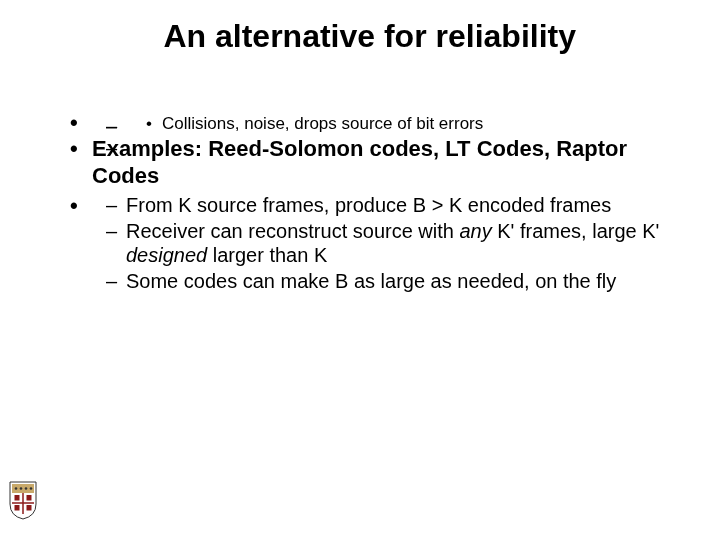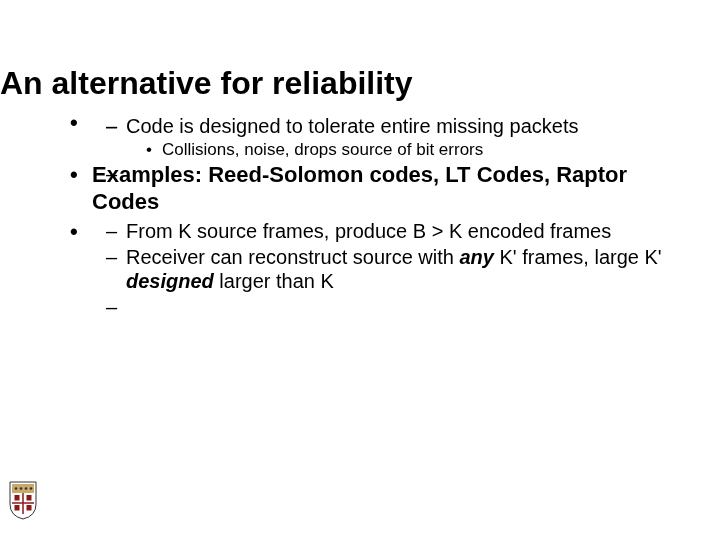--- a/index.html
+++ b/index.html
@@ -16,25 +16,24 @@
     position: relative;
     width: 720px;
     height: 540px;
     box-sizing: border-box;
   }
   .title {
     position: absolute;
     top: 18px;
     left: 0;
     width: 576px;
-    text-align: left;
+    text-align: right;
     font-size: 32px;
     font-weight: bold;
     line-height: 1.15;
-    margin-top: 47px;
   }
   .body {
     position: absolute;
     top: 110px;
     left: 70px;
     width: 600px;
     font-size: 22px;
     line-height: 1.2;
   }
   .lvl1 {
@@ -69,21 +68,21 @@
     font-size: 17px;
     line-height: 1.2;
     margin-bottom: 2px;
     font-weight: normal;
   }
   .lvl3 .dot {
     position: absolute;
     left: 76px;
     top: 0;
   }
-  .italic { font-style: italic; font-weight: bold; }
+  .italic { font-style: italic; }
   .crest {
     position: absolute;
     left: 8px;
     bottom: 20px;
     width: 30px;
     height: 40px;
   }
   .crest svg { width: 30px; height: 40px; display: block; }
 </style>
 </head>
@@ -97,21 +96,20 @@
 
     <div class="lvl1 plain">
       <span class="bullet">•</span>
     </div>
 
     <div class="lvl2">
       <span class="dash">–</span>
     </div>
     <div class="lvl2">
       <span class="dash">–</span>
-      <span>Code is designed to tolerate entire missing packets</span>
     </div>
     <div class="lvl3">
       <span class="dot">•</span>
       <span>Collisions, noise, drops source of bit errors</span>
     </div>
     <div class="lvl2">
       <span class="dash">–</span>
     </div>
 
     <div class="lvl1 plain">
@@ -126,20 +124,21 @@
     <div class="lvl2">
       <span class="dash">–</span>
       <span>From K source frames, produce B &gt; K encoded frames</span>
     </div>
     <div class="lvl2">
       <span class="dash">–</span>
       <span>Receiver can reconstruct source with </span><span class="italic">any</span><span> K' frames, large K' </span><span class="italic">designed</span><span> larger than K</span>
     </div>
     <div class="lvl2">
       <span class="dash">–</span>
+      <span>Some codes can make B as large as needed, on the fly</span>
     </div>
 
   </div>
 
   <div class="crest">
     <svg viewBox="0 0 30 40">
       <path d="M2 2 H28 V24 Q28 36 15 39 Q2 36 2 24 Z" fill="#fff" stroke="#333" stroke-width="1"></path>
       <rect x="4" y="4" width="22" height="9" fill="#c8a96a"></rect>
       <circle cx="8" cy="8.5" r="1.3" fill="#333"></circle>
       <circle cx="13" cy="8.5" r="1.3" fill="#333"></circle>

